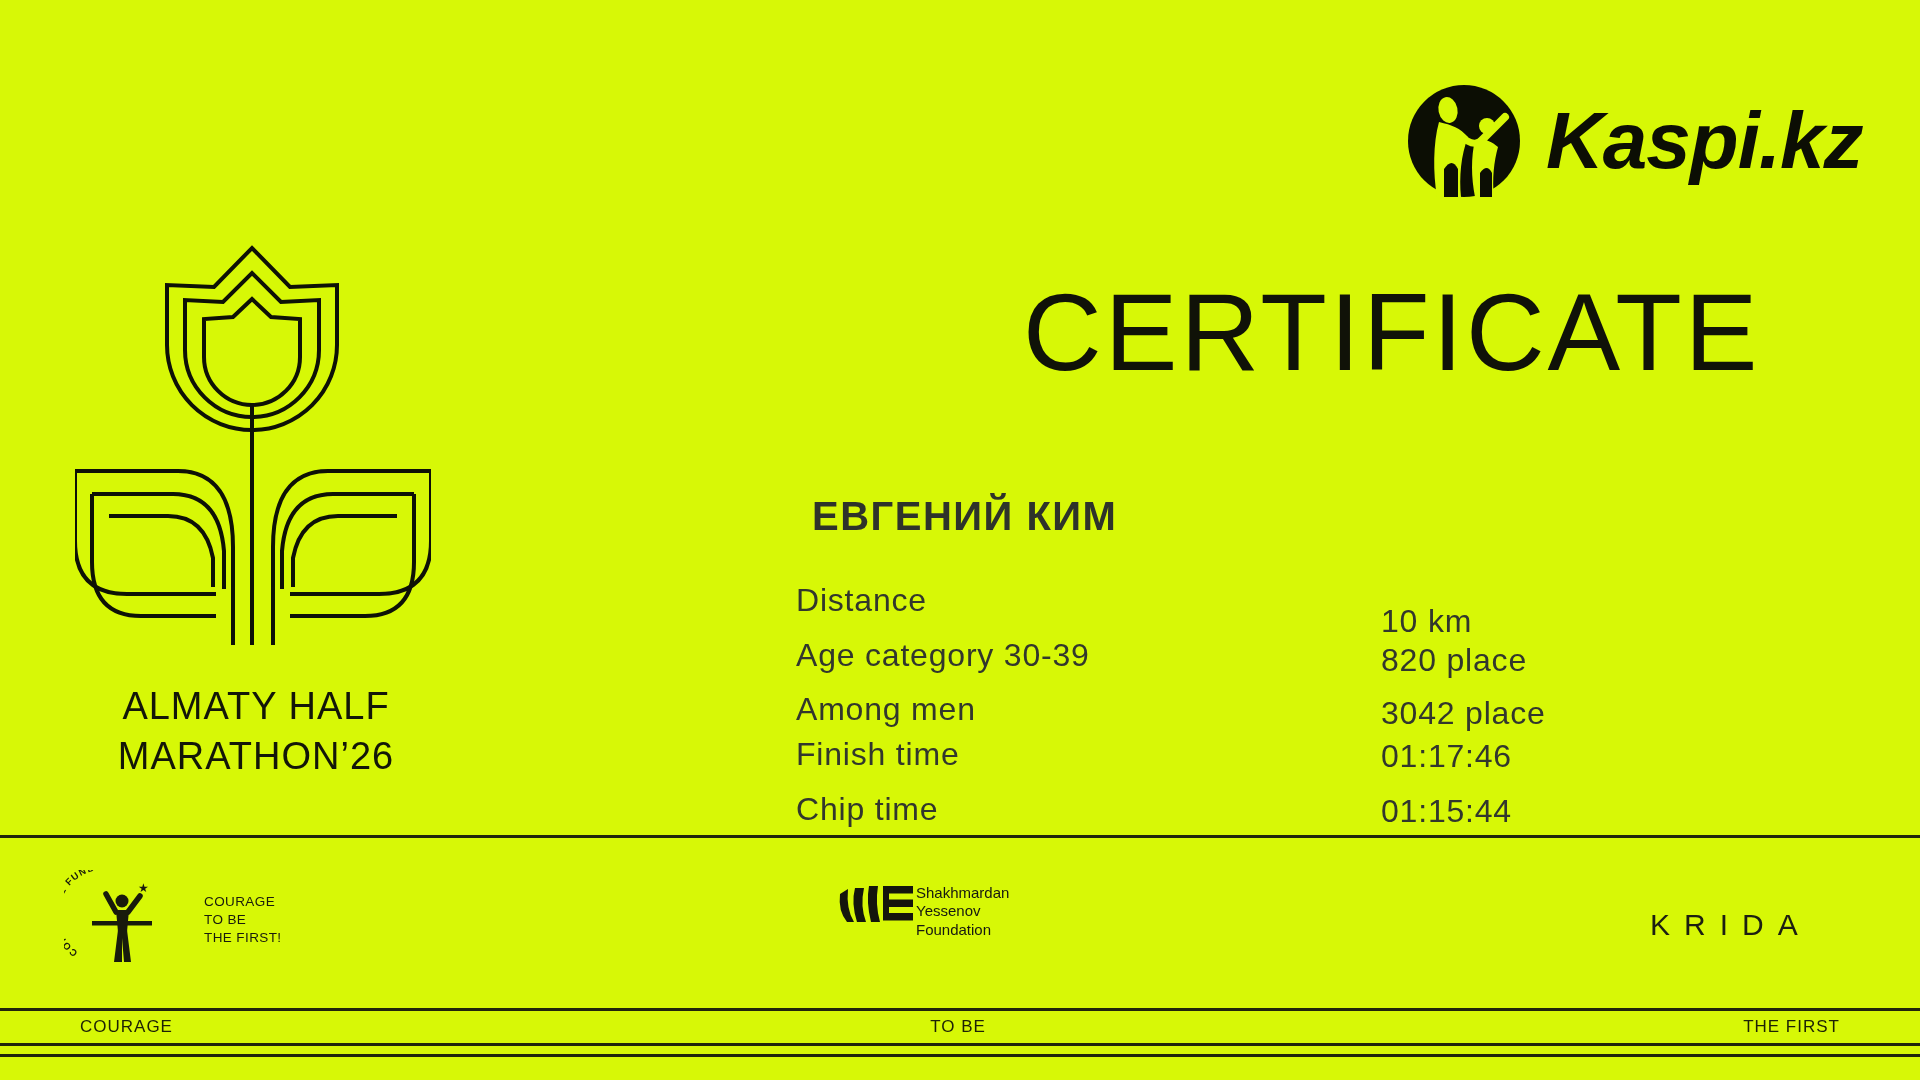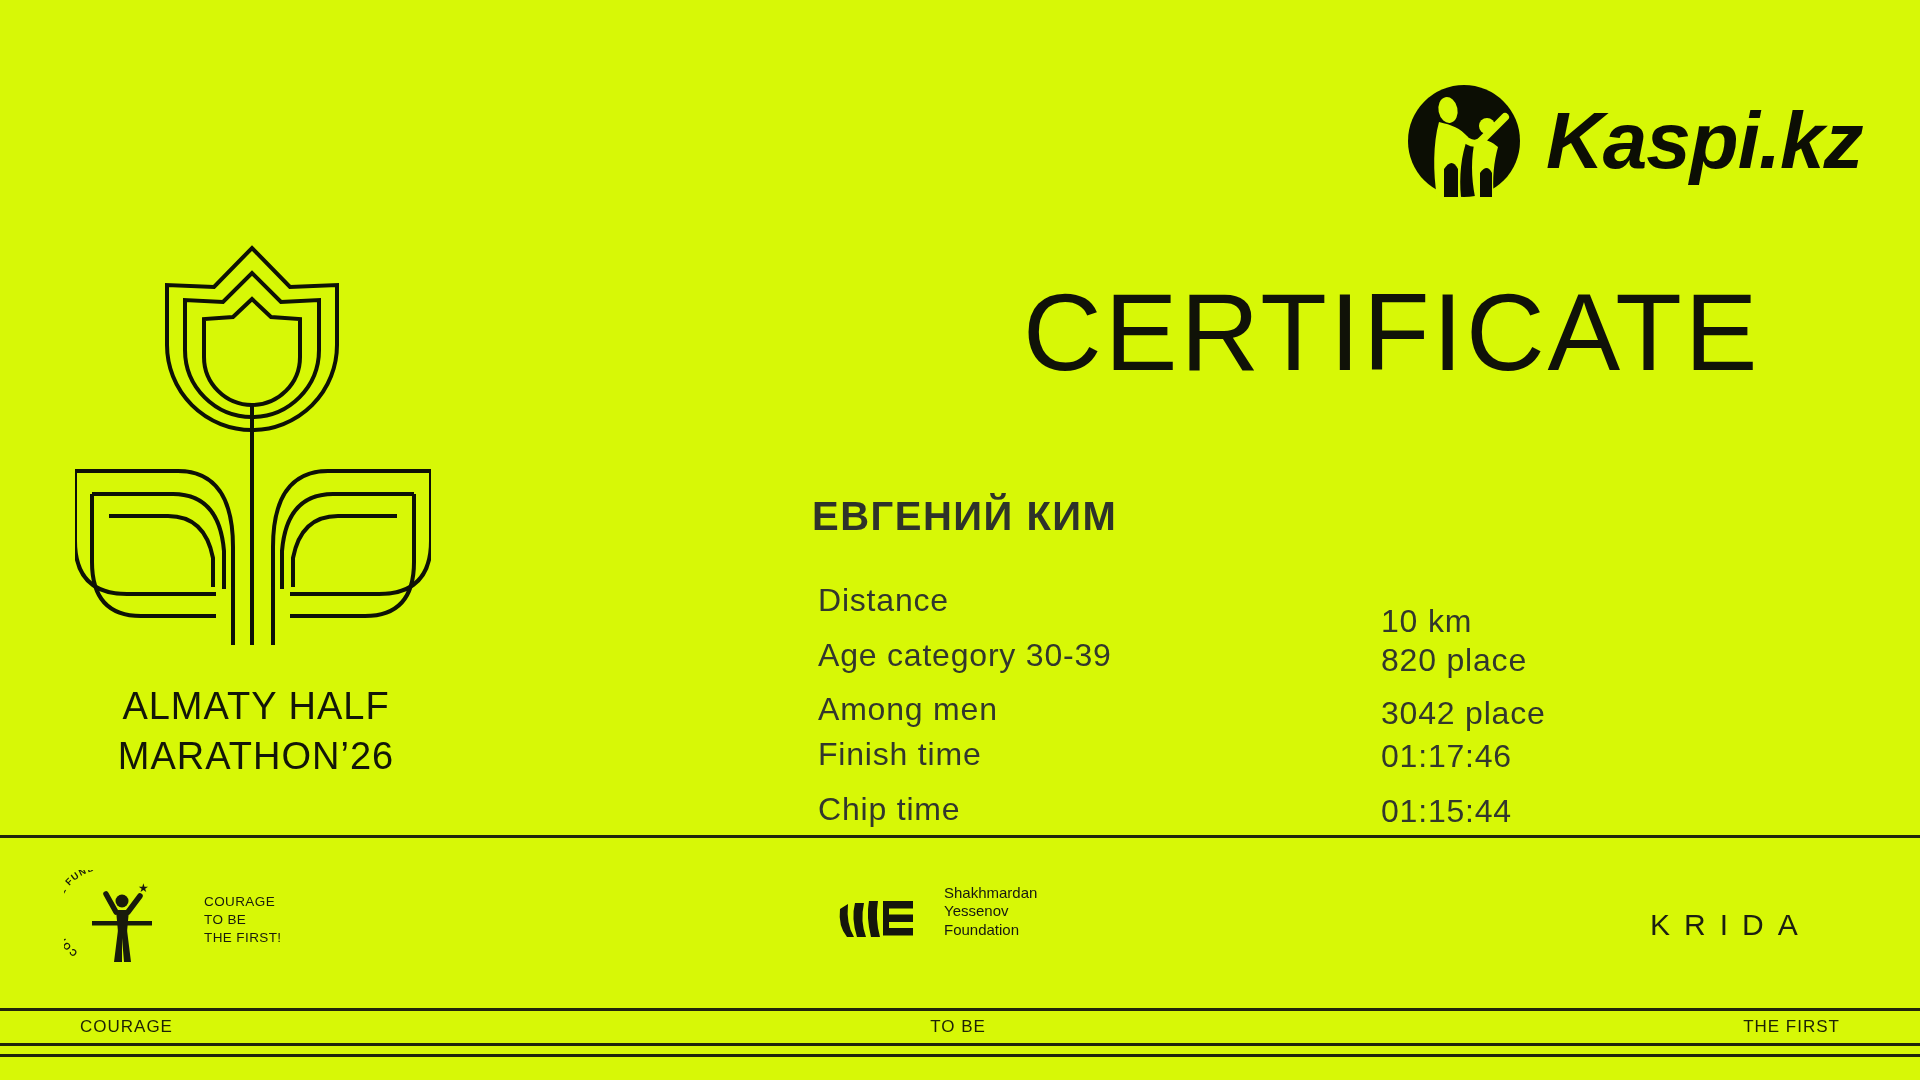--- a/index.html
+++ b/index.html
@@ -10,40 +10,40 @@
     color:#32372d;
   }
   
   .kaspi{position:absolute;left:1408px;top:84px;height:114px;display:flex;align-items:center;gap:26px;}
   .kaspi-word{font-size:80px;font-weight:700;letter-spacing:-1px;color:#0c0e04;line-height:1;font-style:italic;}
   
   .title{position:absolute;left:976px;top:278px;font-size:109px;font-weight:400;letter-spacing:3px;color:#101208;line-height:1;white-space:nowrap;margin-left:47px;}
   
   .athlete{position:absolute;left:812px;top:494px;font-size:40px;font-weight:700;letter-spacing:1.5px;color:#2e332a;white-space:nowrap;text-align:right;}
   .rlabel,.rvalue{position:absolute;font-size:32px;font-weight:400;letter-spacing:0.8px;color:#32372d;white-space:nowrap;line-height:1;}
-  .rlabel{left:818px;}
+  .rlabel{left:796px;}
   .rvalue{left:1381px;}
   .l0{top:584px}.l1{top:639px}.l2{top:693px}.l3{top:738px}.l4{top:793px}
   .v0{top:605px}.v1{top:644px}.v2{top:697px}.v3{top:740px}.v4{top:795px}
   
   .tulip{position:absolute;left:75px;top:245px;}
   .event-name{
     position:absolute;left:46px;top:681px;width:420px;text-align:center;
     font-size:38px;font-weight:400;letter-spacing:1px;color:#131608;line-height:1.32;white-space:nowrap;
   }
   
   .hr{position:absolute;left:0;width:1920px;height:3px;background:#20250a;}
   .hr-main{top:835px}
   .hr-bar-top{top:1008px}
   .hr-bar-bottom{top:1043px}
   .hr-last{top:1054px}
   
   .cf{position:absolute;left:64px;top:870px;display:flex;align-items:center;gap:8px;}
   .cf-text{font-size:13.5px;font-weight:500;letter-spacing:0.4px;color:#191c0d;line-height:1.32;text-transform:uppercase;}
-  .yf{position:absolute;left:838px;top:884px;display:flex;align-items:flex-end;gap:30px;}
+  .yf{position:absolute;left:838px;top:884px;display:flex;align-items:flex-start;gap:2px;}
   .yf-text{font-size:15px;font-weight:400;color:#161811;line-height:1.22;}
   .krida{position:absolute;left:1650px;top:886px;font-size:30px;font-weight:400;letter-spacing:14px;color:#1c1f12;line-height:1;margin-top:24px;}
   
   .slogan{
     position:absolute;left:80px;top:1017px;width:1760px;display:flex;justify-content:space-between;align-items:center;
     font-size:17px;font-weight:500;letter-spacing:1px;color:#1d2206;
   }
 </style>
 </head>
 <body>

